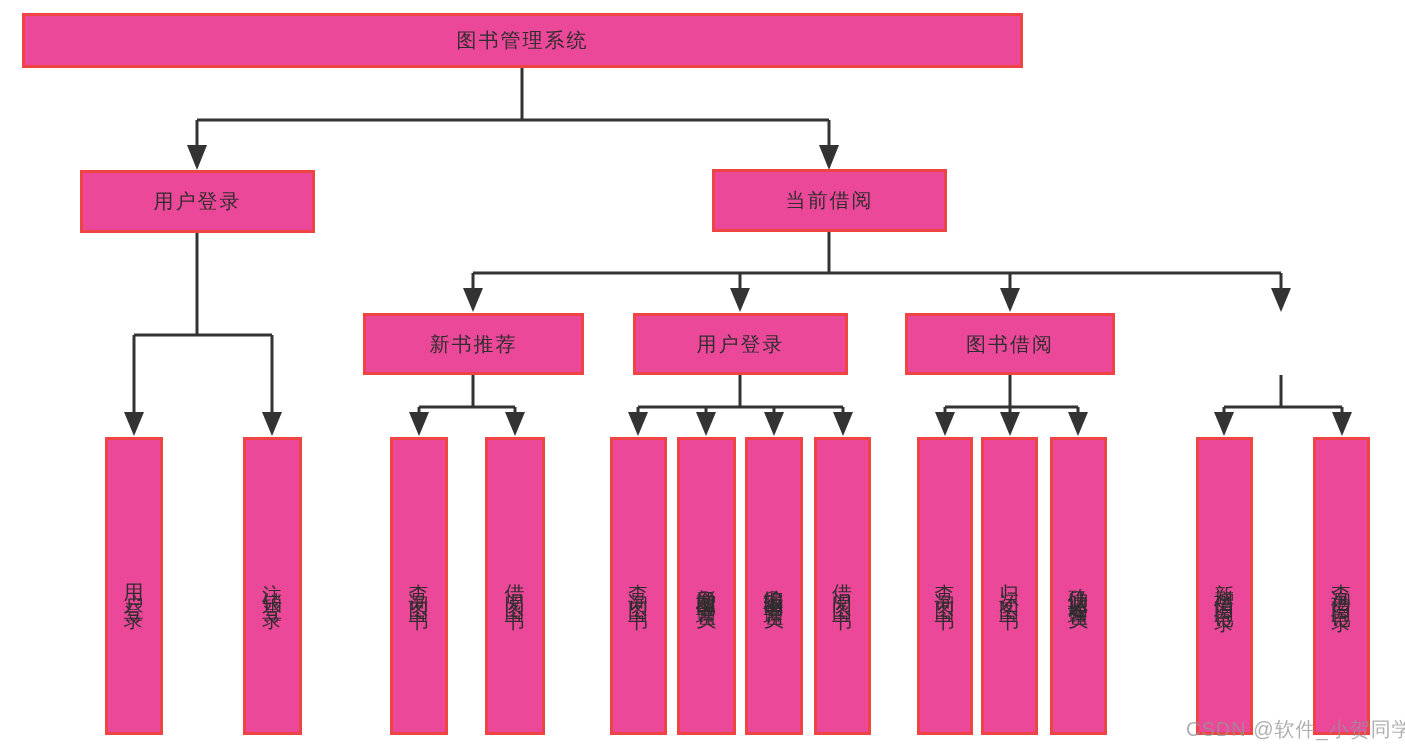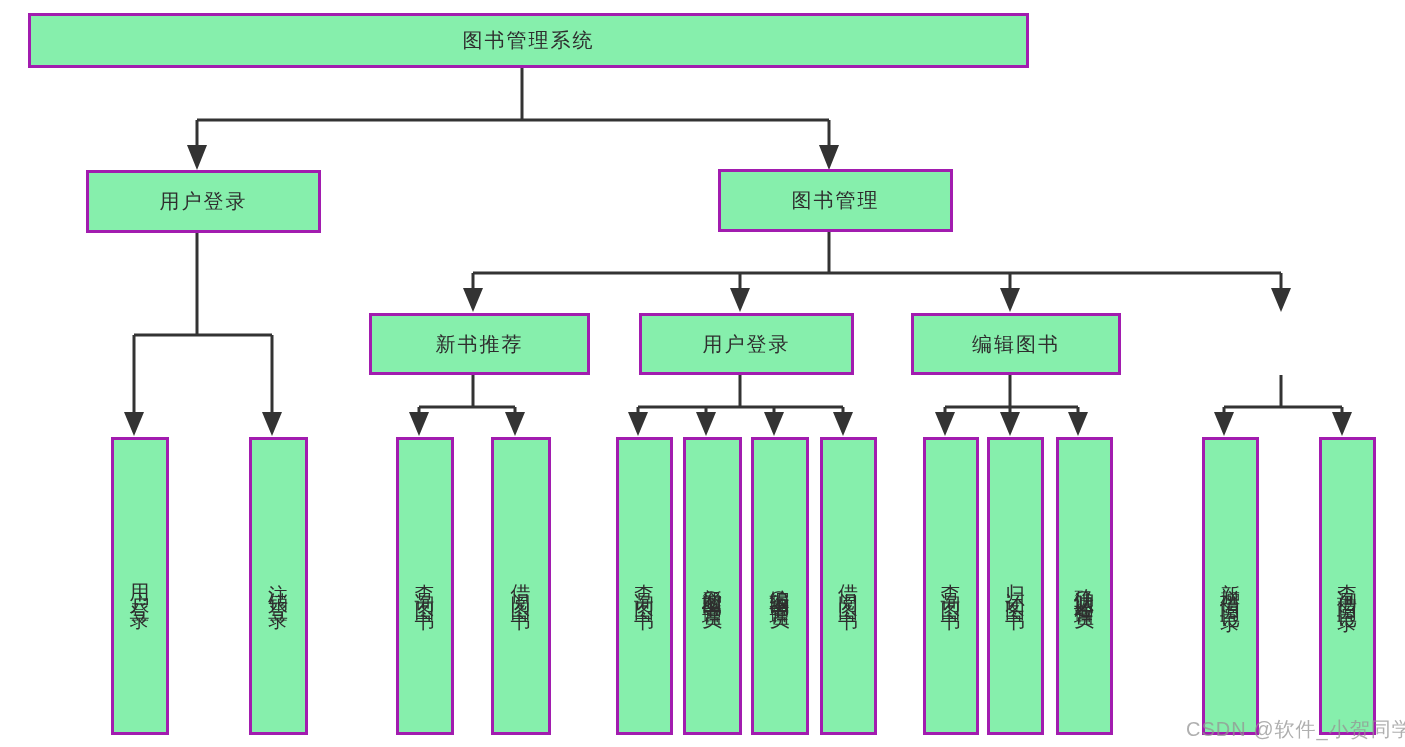--- a/index.html
+++ b/index.html
@@ -17,31 +17,30 @@
   }
   .connectors {
     position: absolute;
     left: 0; top: 0;
     width: 1405px; height: 747px;
     z-index: 1;
   }
   .node {
     position: absolute;
     box-sizing: border-box;
-    background: #86efac;
-    border: 3px solid #a21caf;
+    background: #ec4899;
+    border: 3px solid #ef4444;
     color: #2e2e2e;
     display: flex;
     align-items: center;
     justify-content: center;
     z-index: 2;
     font-size: 20px;
     letter-spacing: 2px;
     white-space: nowrap;
-    margin-left: 6px;
   }
   .node.h {  }
   .node.v { 
     writing-mode: vertical-rl;
     text-orientation: mixed;
     letter-spacing: 9px;
     font-size: 20px;
     line-height: 1;
   }
   .watermark {
@@ -125,25 +124,25 @@
       <polygon points="1000,412 1020,412 1010,436"></polygon>
       <polygon points="1068,412 1088,412 1078,436"></polygon>
       <polygon points="1214,412 1234,412 1224,436"></polygon>
       <polygon points="1332,412 1352,412 1342,436"></polygon>
     </g>
   </svg>
 
   <div class="node h" style="left:22px; top:13px; width:1001px; height:55px;">图书管理系统</div>
 
   <div class="node h" style="left:80px; top:170px; width:235px; height:63px;">用户登录</div>
-  <div class="node h" style="left:712px; top:169px; width:235px; height:63px;">图书管理</div>
+  <div class="node h" style="left:712px; top:169px; width:235px; height:63px;">当前借阅</div>
 
   <div class="node h" style="left:363px; top:313px; width:221px; height:62px;">新书推荐</div>
   <div class="node h" style="left:633px; top:313px; width:215px; height:62px;">用户登录</div>
-  <div class="node h" style="left:905px; top:313px; width:210px; height:62px;">编辑图书</div>
+  <div class="node h" style="left:905px; top:313px; width:210px; height:62px;">图书借阅</div>
 
   <div class="node v" style="left:105px; top:437px; width:58px; height:298px;">用户登录</div>
   <div class="node v" style="left:243px; top:437px; width:59px; height:298px;">注销登录</div>
 
   <div class="node v" style="left:390px; top:437px; width:58px; height:298px;">查询图书</div>
   <div class="node v" style="left:485px; top:437px; width:60px; height:298px;">借阅图书</div>
 
   <div class="node v" style="left:610px; top:437px; width:57px; height:298px;">查询图书</div>
   <div class="node v" style="left:677px; top:437px; width:59px; height:298px; letter-spacing:3px;">新增图书（管理员）</div>
   <div class="node v" style="left:745px; top:437px; width:58px; height:298px; letter-spacing:3px;">编辑图书（管理员）</div>

